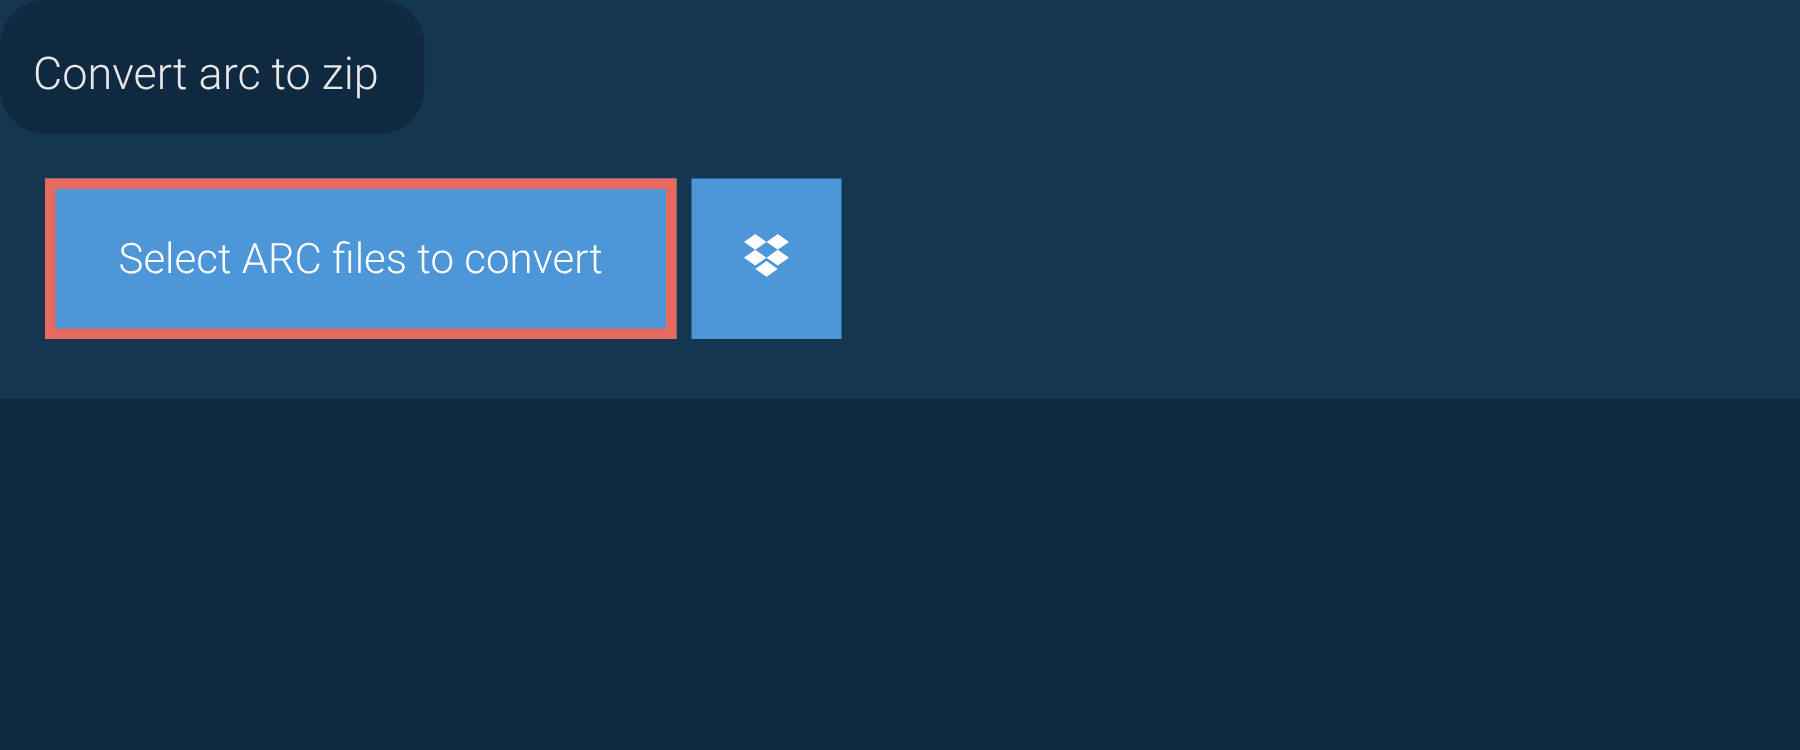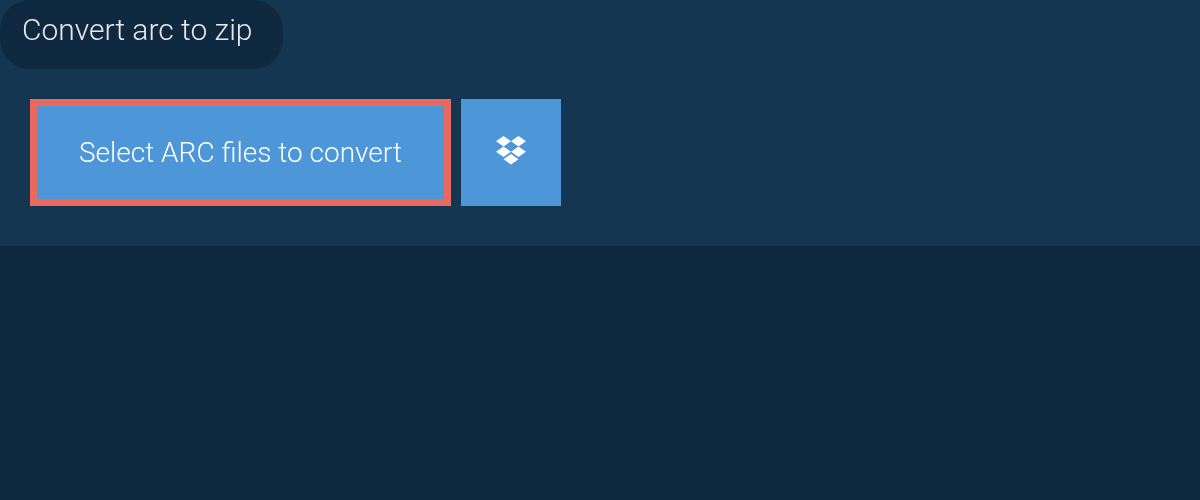--- a/index.html
+++ b/index.html
@@ -15,21 +15,21 @@
     overflow: hidden;
   }
   .panel {
     background: #153650;
     width: 100%;
     padding-bottom: 40px;
   }
   .tab {
     background: #0f2940;
     display: inline-block;
-    padding: 12px 30px 22px 22px;
+    padding: 32px 30px 22px 22px;
     color: #e8e8e8;
     font-size: 30px;
     font-weight: 300;
     border-radius: 30px;
   }
   .button-row {
     display: flex;
     padding: 30px 0 0 30px;
   }
   .select-button {

